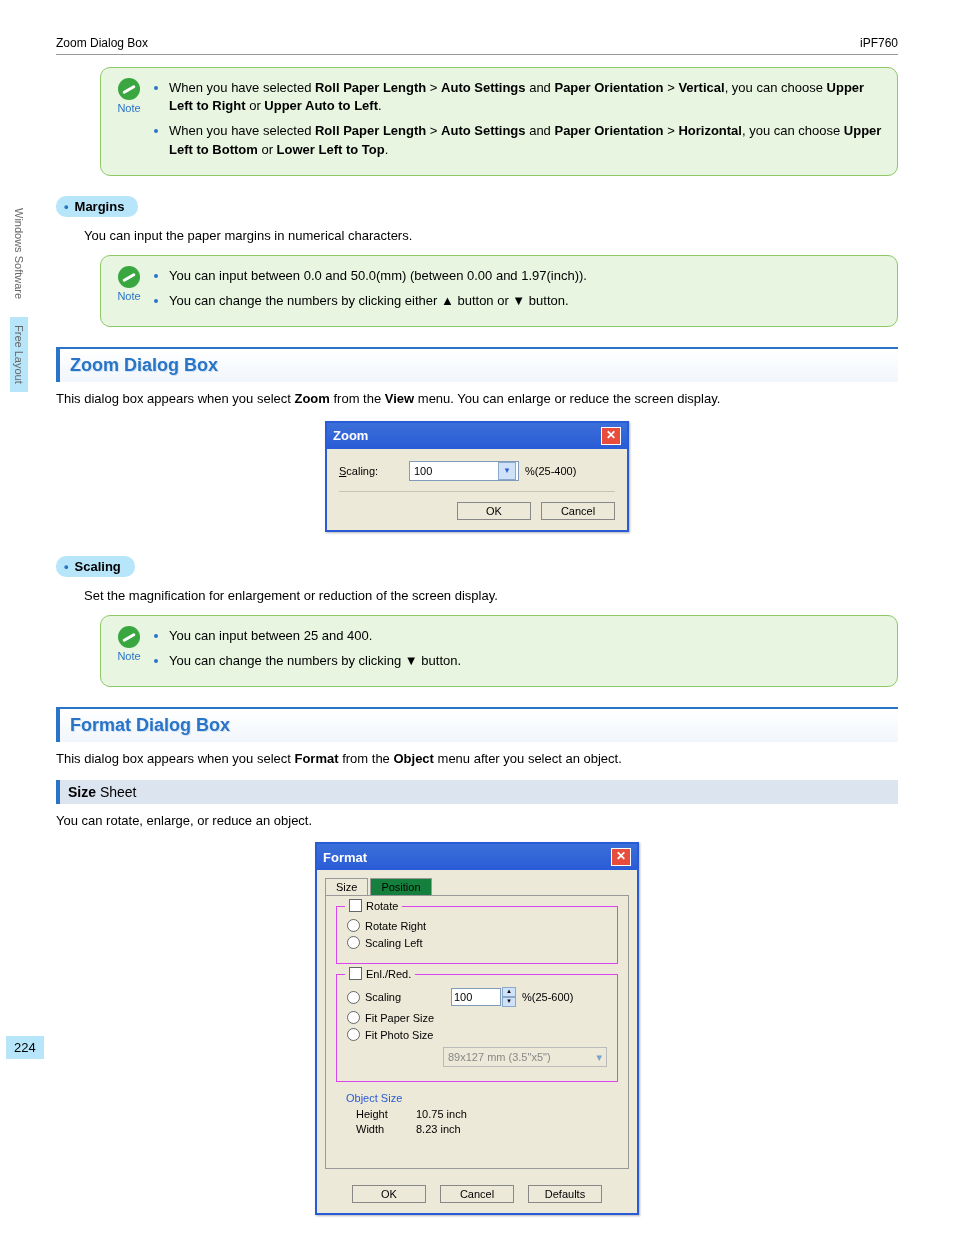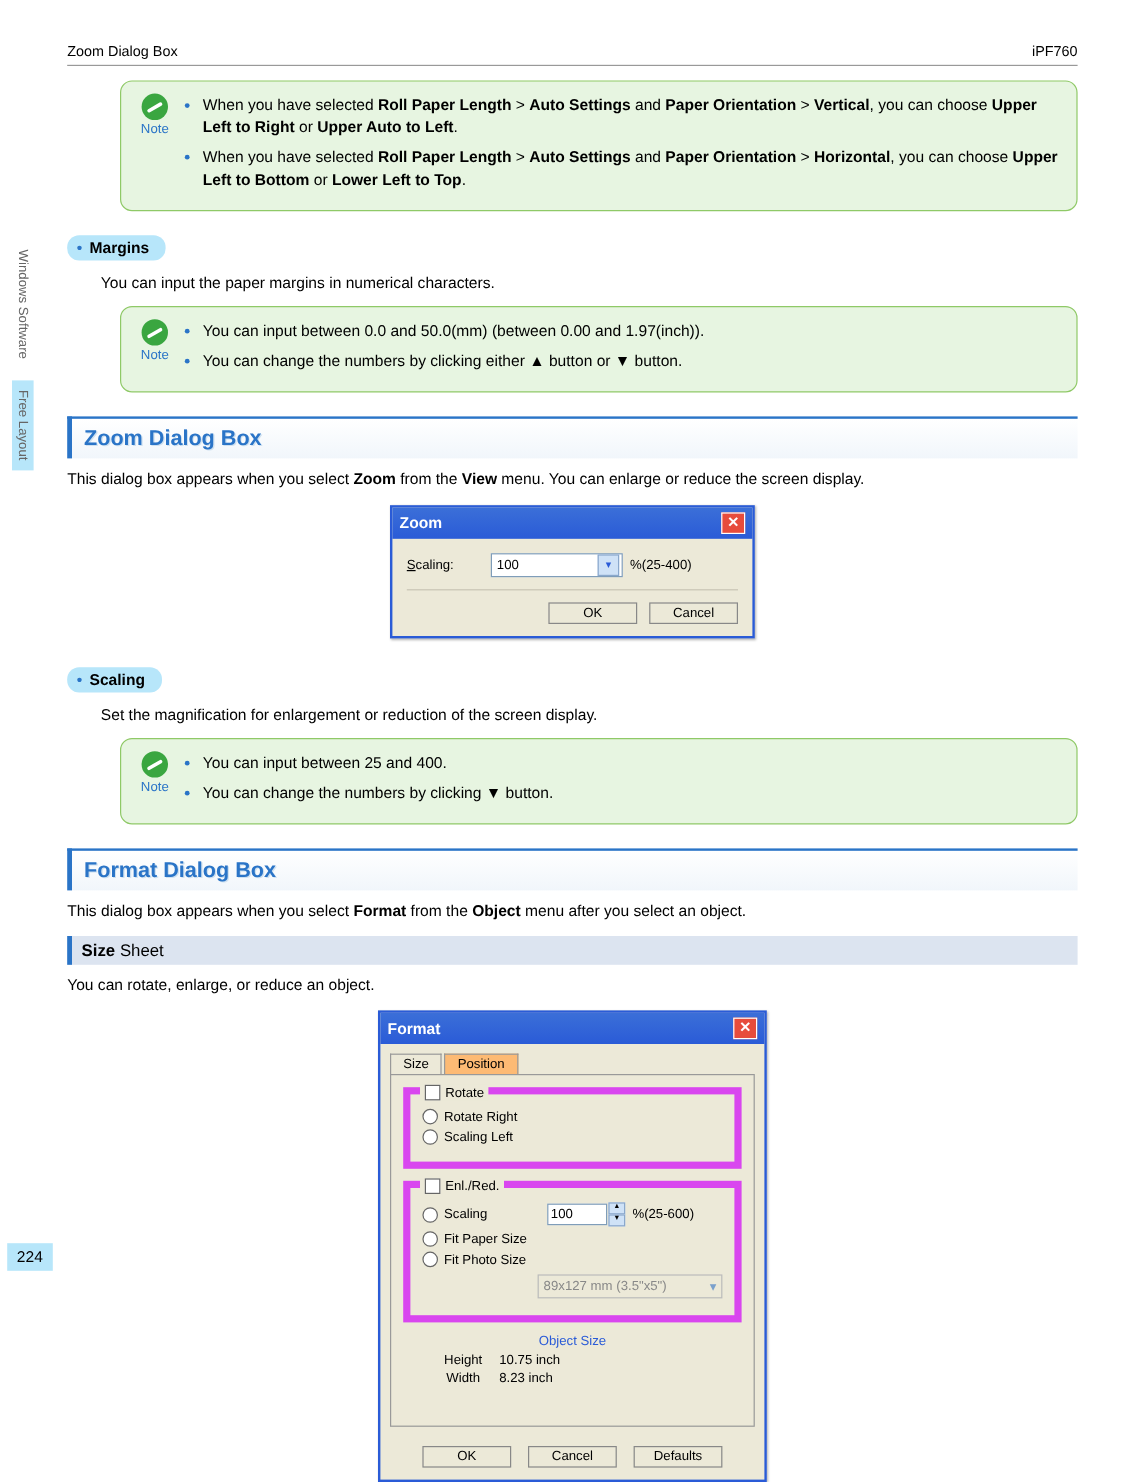--- a/index.html
+++ b/index.html
@@ -186,34 +186,34 @@
     text-align:center;
     font-size:11px;
   }
   .btnrow { display:flex; justify-content:flex-end; gap:10px; border-top:1px solid #c8c4b4; padding-top:10px; }
   
   .tabs { display:flex; margin: 8px 8px 0 8px; }
   .tab {
     border:1px solid #999;
     border-bottom:none;
     padding:2px 10px;
-    background:#fdba74;
+    background:#15803d;
     font-size:11px;
     margin-right:2px;
     position:relative;
   }
   .tab.active{ background:#ece9d8; z-index:2; }
   .tab-panel{
     border:1px solid #999;
     margin:0 8px 8px 8px;
     padding:10px;
     background:#ece9d8;
   }
   .group {
-    border:6px solid #d946ef;
+    border:1px solid #d946ef;
     margin-bottom:10px;
     padding:8px 10px 10px 10px;
     position:relative;
   }
   .group-title{
     position:absolute;
     top:-8px;left:8px;
     background:#ece9d8;
     padding:0 4px;
     font-size:11px;
@@ -401,21 +401,21 @@
             <span>Fit Photo Size</span>
           </div>
         <div class="grow" style="margin-left:96px;margin-top:6px;">
           <span class="disabled-combo">
             <span>89x127 mm (3.5"x5")</span>
             <span style="color:#7aa0cc;">▾</span>
           </span>
         </div>
       </div>
 
-      <div class="group" style="border:none;padding-top:0;text-align:center;">
+      <div class="group" style="border:none;padding-top:0;">
         <div class="obj-title">Object Size</div>
         <div class="kv">
             <span class="k">Height</span>
             <span>10.75 inch</span>
           </div>
         <div class="kv">
             <span class="k">Width</span>
             <span>8.23 inch</span>
           </div>
       </div>

